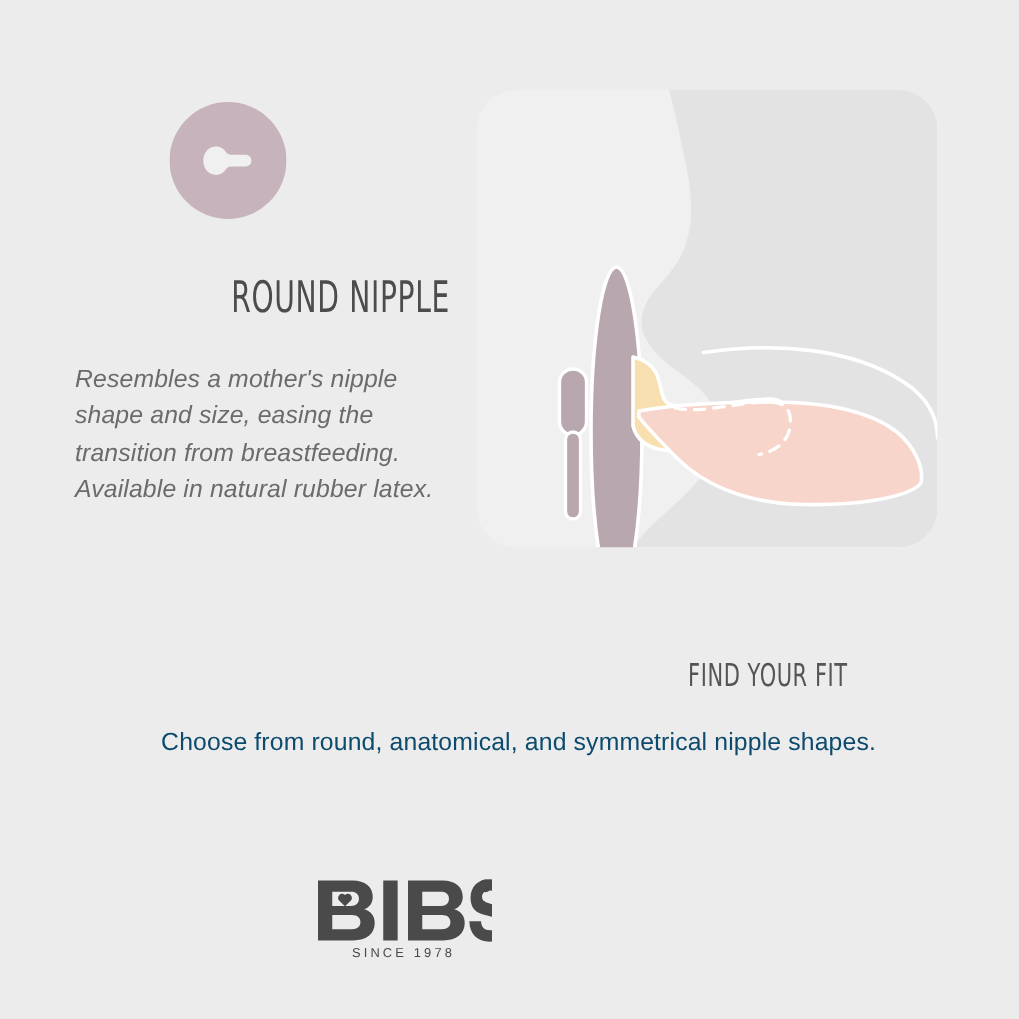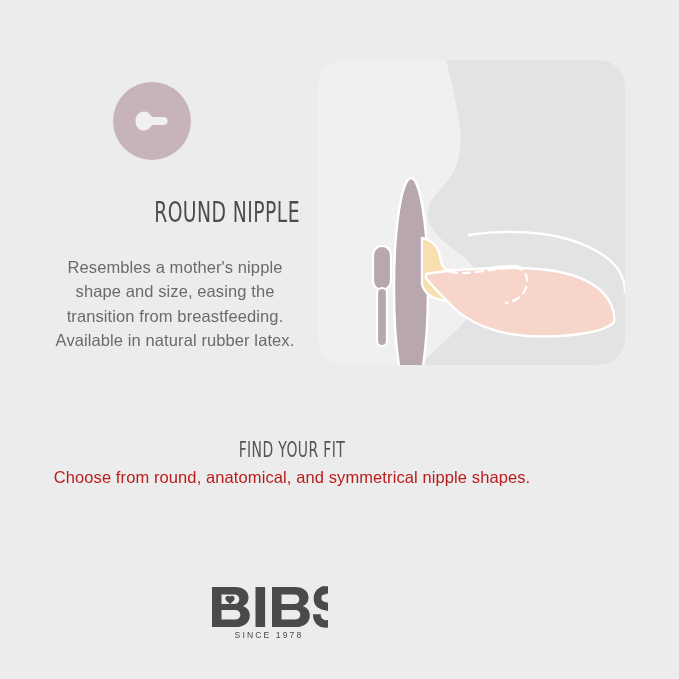--- a/index.html
+++ b/index.html
@@ -19,21 +19,21 @@
     position: absolute;
     inset: 0;
     width: 679px;
     height: 679px;
   }
 
   
   .left-col {
     position: absolute;
     left: 48px;
-    top: 82px;
+    top: 68px;
     width: 252px;
   }
 
   .shape-badge {
     width: 78px;
     height: 78px;
     margin: 0 auto 0 65px;
     position: relative;
   }
   .shape-badge svg { display: block; }
@@ -50,22 +50,23 @@
     transform: scaleX(0.72);
     transform-origin: right center;
     white-space: nowrap;
   }
 
   .feature-desc {
     margin: 28px 0 0 2px;
     font-size: 16.5px;
     line-height: 1.47;
     color: #6b6b6b;
-    text-align: center;
+    text-align: left;
     letter-spacing: 0.1px;
+    font-style: italic;
   }
 
   
   .illustration-card {
     position: absolute;
     left: 318px;
     top: 60px;
     width: 307px;
     height: 305px;
     background: #f0f0f0;
@@ -73,38 +74,38 @@
     overflow: hidden;
   }
   .illustration-card svg { display: block; }
 
   
   .fit-section {
     position: absolute;
     left: 0;
     top: 440px;
     width: 584px;
-    text-align: center;
+    text-align: right;
   }
   .fit-title {
     font-size: 21px;
     line-height: 1;
     letter-spacing: 0.5px;
     color: #555555;
     font-weight: 400;
     font-family: "Liberation Sans Narrow", "DejaVu Sans Condensed", "Liberation Sans", sans-serif;
     transform: scaleX(0.74);
     display: inline-block;
     white-space: nowrap;
   }
   .fit-sub {
-    margin-top: 5px;
+    margin-top: 22px;
     font-size: 16.5px;
     line-height: 1.4;
-    color: #b91c1c;
+    color: #0c4a6e;
     letter-spacing: 0.1px;
   }
 
   
   .brand-logo {
     position: absolute;
     left: 0;
     top: 584px;
     width: 538px;
     text-align: center;

